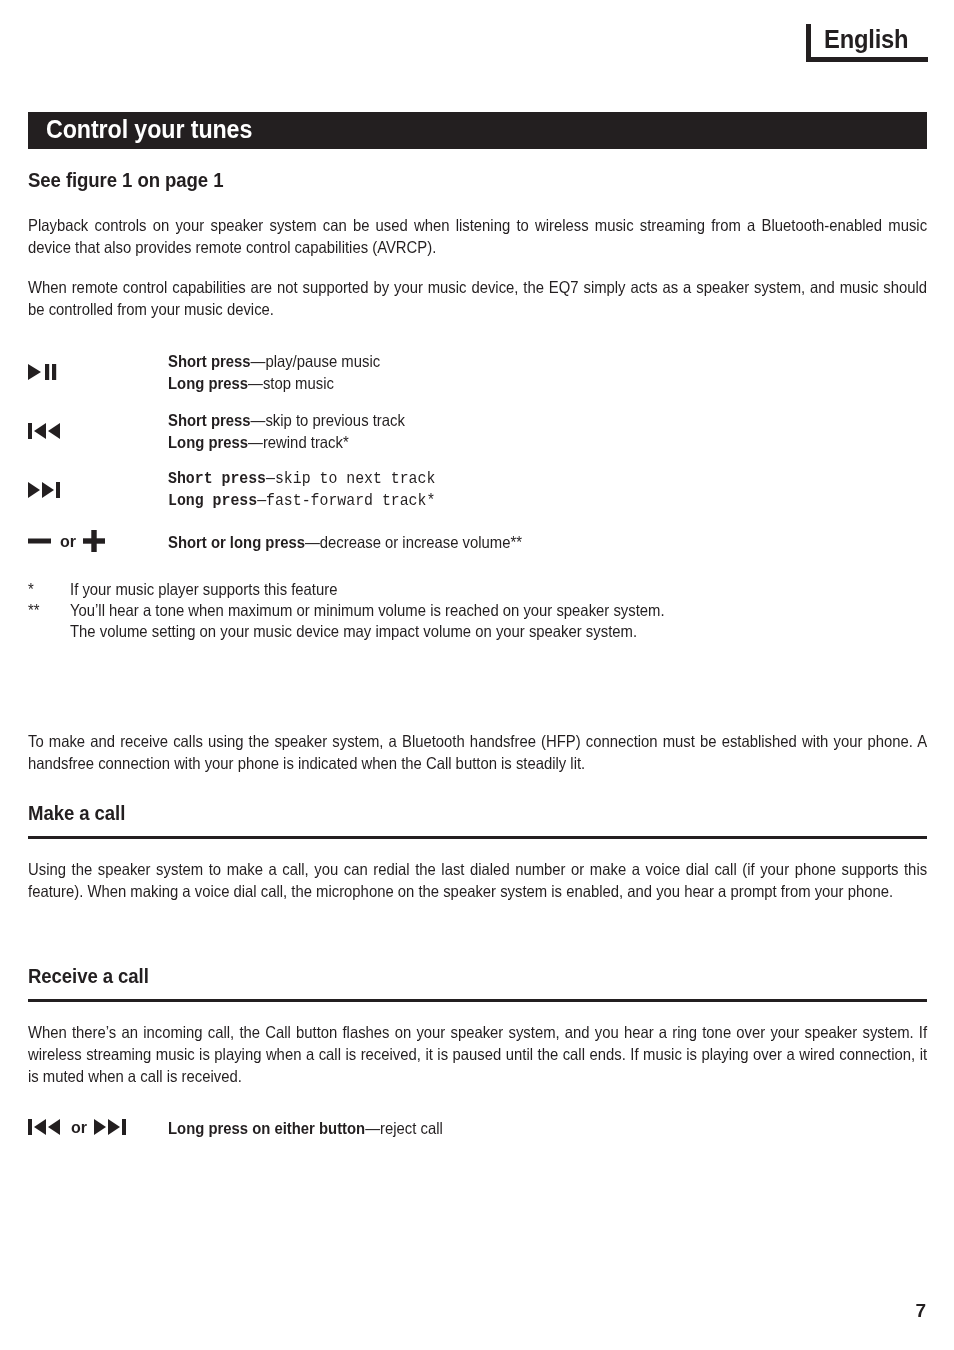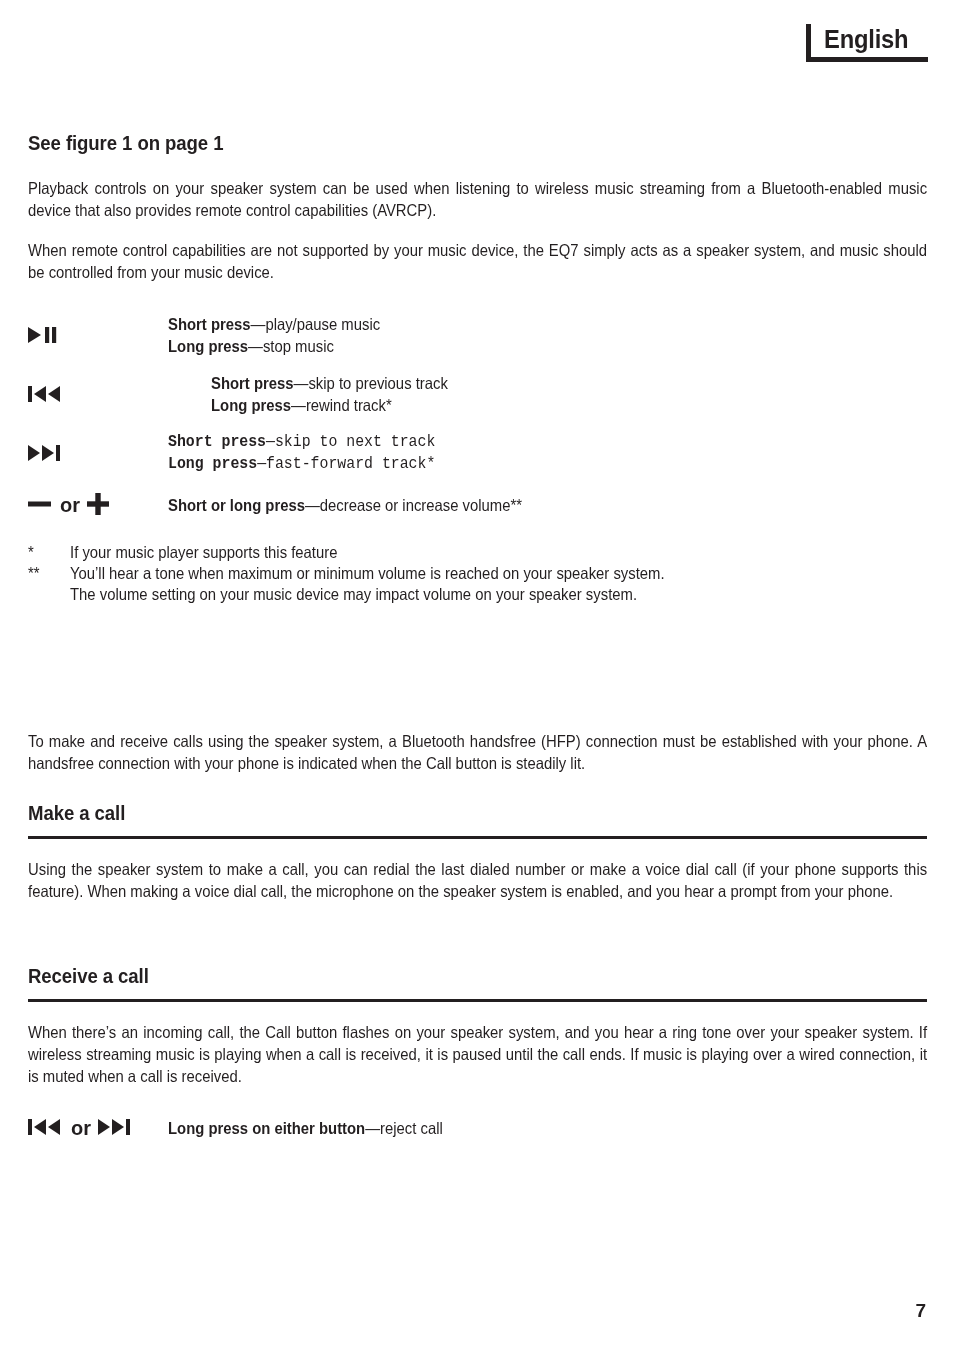--- a/index.html
+++ b/index.html
@@ -134,21 +134,21 @@
     transform: scaleX(0.90);
     transform-origin: left top;
     width: 860px;
     white-space: nowrap;
   }
   .ctrl-desc b { font-weight: bold; }
 
   
   .glyph { display: inline-block; vertical-align: middle; }
   .or-word {
-    font-size: 20px;
+    font-size: 16px;
     font-weight: bold;
     padding: 0 7px;
     position: relative;
     top: 1px;
   }
 
   
   .footnotes {
     font-size: 16.5px;
     line-height: 21px;
@@ -187,20 +187,23 @@
   <div class="lang-header">
     <div class="rule-v"></div>
     <div class="rule-h"></div>
     <div class="lang-text">English</div>
   </div>
 
   <div class="content">
 
     <div style="position:absolute; top:112px; left:0; width:899px;">
 
+      <div class="section-bar">
+        <span class="bar-title">Control your tunes</span>
+      </div>
 
       <div style="height:20px;"></div>
 
       <div class="subhead">See figure 1 on page 1</div>
 
       <div style="height:22px;"></div>
 
       <div class="para">Playback controls on your speaker system can be used when listening to wireless music streaming from a Bluetooth-enabled music device that also provides remote control capabilities (AVRCP).</div>
 
       <div style="height:18px;"></div>
@@ -216,21 +219,21 @@
             <rect x="17" y="1" width="4.2" height="16" fill="#231f20"></rect>
             <rect x="24" y="1" width="4.2" height="16" fill="#231f20"></rect>
           </svg>
         </div>
         <div class="ctrl-desc">
           <div><b>Short press</b><span>—play/pause music</span></div>
           <div><b>Long press</b><span>—stop music</span></div>
         </div>
       </div>
 
-      <div class="ctrl-row" style="margin-bottom:15px;gap:43px;">
+      <div class="ctrl-row" style="margin-bottom:15px;">
         <div class="ctrl-icon">
           <svg class="glyph" width="36" height="18" viewBox="0 0 36 18" aria-hidden="true">
             <rect x="0" y="1" width="4" height="16" fill="#231f20"></rect>
             <polygon points="18,1 18,17 6,9" fill="#231f20"></polygon>
             <polygon points="32,1 32,17 20,9" fill="#231f20"></polygon>
           </svg>
         </div>
         <div class="ctrl-desc">
           <div><b>Short press</b><span>—skip to previous track</span></div>
           <div><b>Long press</b><span>—rewind track*</span></div>

